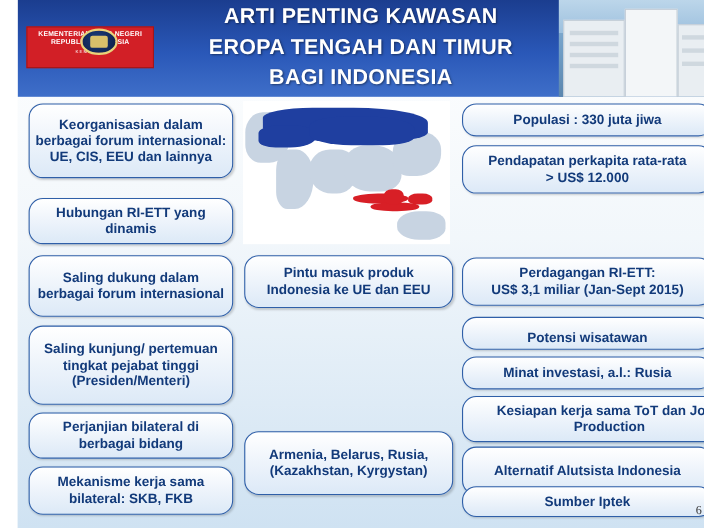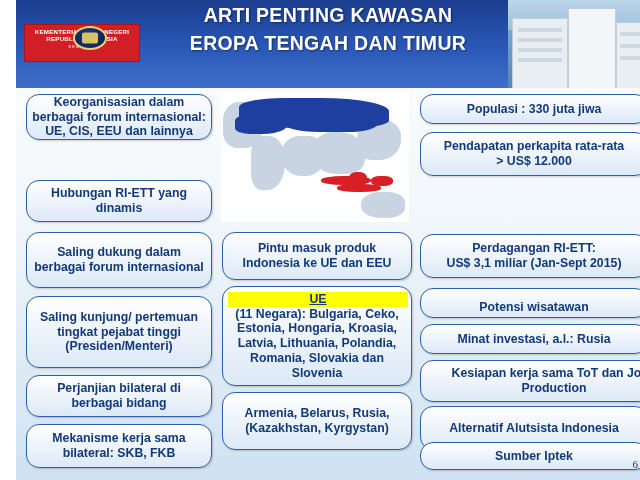--- a/index.html
+++ b/index.html
@@ -168,20 +168,21 @@
   <div id="logo-box">
     <div id="crest"></div>
     <span class="l1">KEMENTERIAN LUAR NEGERI</span>
     <span class="l2">REPUBLIK INDONESIA</span>
     <span class="l3">KEMLU RI</span>
   </div>
 
   <div id="title">
     <div>ARTI PENTING KAWASAN</div>
     <div>EROPA TENGAH DAN TIMUR</div>
+    <div>BAGI INDONESIA</div>
   </div>
 
   <div id="map-panel">
     <div class="sea"></div>
 
     <div class="landmass" style="left:2px; top:10px; width:40px; height:46px;"></div>
     <div class="landmass" style="left:30px; top:44px; width:34px; height:54px; border-radius:35% 45% 50% 30%;"></div>
     <div class="landmass" style="left:60px; top:44px; width:42px; height:40px; border-radius:45% 35% 40% 50%;"></div>
     <div class="landmass" style="left:92px; top:40px; width:52px; height:42px; border-radius:40% 50% 35% 45%;"></div>
     <div class="landmass" style="left:136px; top:28px; width:44px; height:40px; border-radius:45% 40% 50% 35%;"></div>
@@ -190,21 +191,21 @@
     <div class="hl" style="left:18px; top:6px; width:150px; height:30px; border-radius:30% 45% 25% 40%;"></div>
     <div class="hl" style="left:14px; top:22px; width:52px; height:20px; border-radius:35% 40% 45% 30%;"></div>
     <div class="hl" style="left:60px; top:14px; width:96px; height:26px; border-radius:35% 45% 30% 40%;"></div>
 
     <div style="position:absolute; left:100px; top:84px; width:50px; height:9px; background:#d81f26; border-radius:45%;"></div>
     <div style="position:absolute; left:116px; top:92px; width:44px; height:8px; background:#d81f26; border-radius:45%;"></div>
     <div style="position:absolute; left:128px; top:80px; width:18px; height:14px; background:#d81f26; border-radius:40%;"></div>
     <div style="position:absolute; left:150px; top:84px; width:22px; height:10px; background:#d81f26; border-radius:40%;"></div>
   </div>
 
-  <div class="box" style="left:10px; top:94px; width:186px; height:46px; font-size:12.3px;">
+  <div class="box" style="left:10px; top:94px; width:186px; height:68px; font-size:12.3px;">
     <span>Keorganisasian dalam berbagai forum internasional: UE, CIS, EEU dan lainnya</span>
   </div>
 
   <div class="box" style="left:10px; top:180px; width:186px; height:42px; font-size:12.3px;">
     <span>Hubungan RI-ETT yang dinamis</span>
   </div>
 
   <div class="box" style="left:10px; top:232px; width:186px; height:56px; font-size:12.3px;">
     <span>Saling dukung dalam berbagai forum internasional</span>
   </div>
@@ -218,26 +219,20 @@
   </div>
 
   <div class="box" style="left:10px; top:424px; width:186px; height:44px; font-size:12.3px;">
     <span>Mekanisme kerja sama bilateral: SKB, FKB</span>
   </div>
 
   <div class="box" style="left:206px; top:232px; width:190px; height:48px; font-size:12.3px;">
     <span>Pintu masuk produk Indonesia ke UE dan EEU</span>
   </div>
 
-  <div class="box" style="left:206px; top:286px; width:190px; height:100px; font-size:12.3px;">
-    <span>
-      <span class="hl-y u">UE</span>
-      <span>(11 Negara): Bulgaria, Ceko, Estonia, Hongaria, Kroasia, Latvia, Lithuania, Polandia, Romania, Slovakia dan Slovenia</span>
-    </span>
-  </div>
 
   <div class="box" style="left:206px; top:392px; width:190px; height:58px; font-size:12.3px;">
     <span>
       <span>Armenia, Belarus, Rusia, (Kazakhstan, Kyrgystan)</span>
     </span>
   </div>
 
   <div class="box" style="left:404px; top:94px; width:228px; height:30px; font-size:12.3px;">
     <span>Populasi : 330 juta jiwa</span>
   </div>

